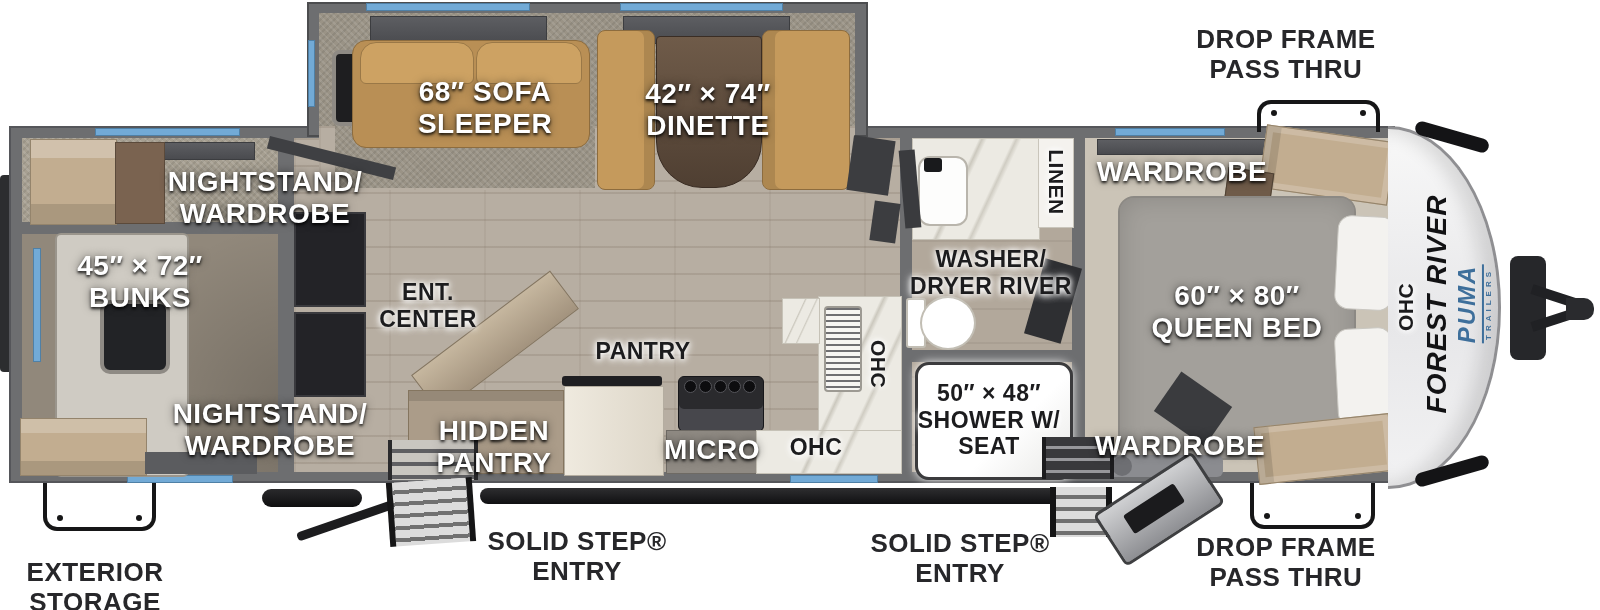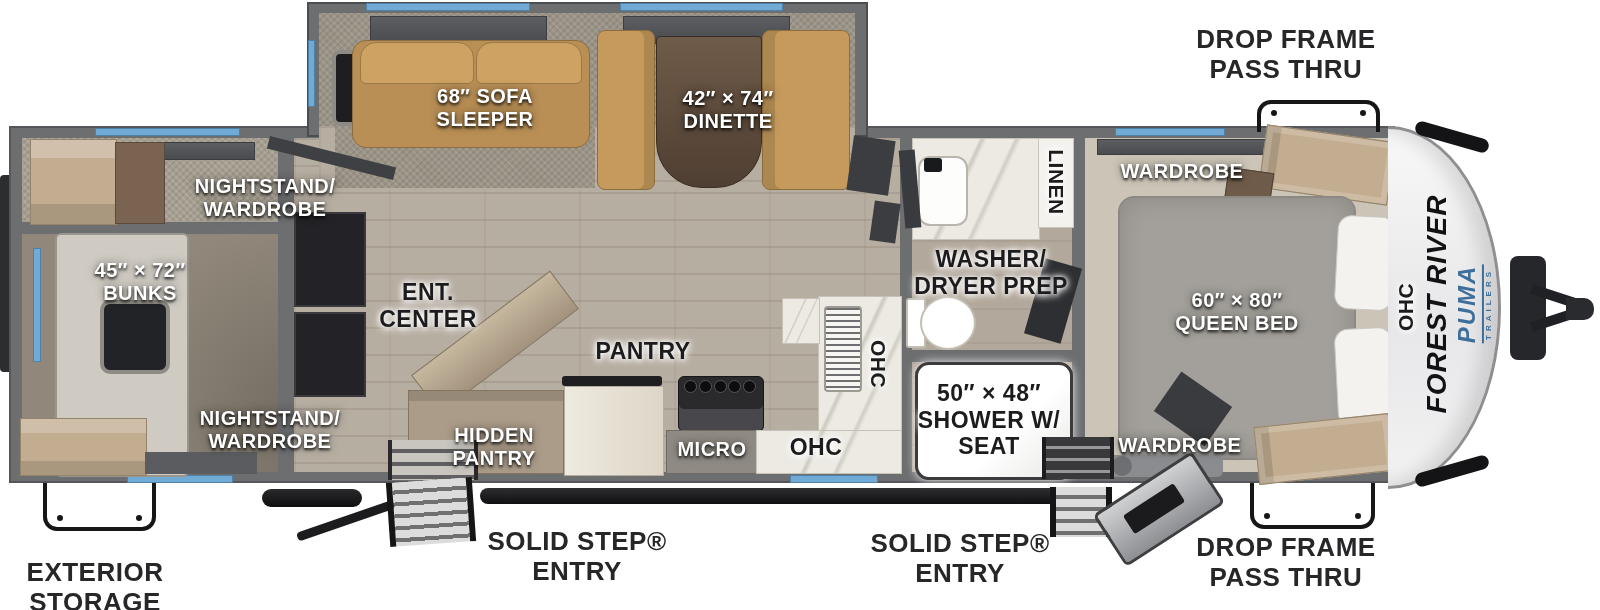--- a/index.html
+++ b/index.html
@@ -2,21 +2,21 @@
 <html><head>
 <meta charset="utf-8">
 <style>
   html,body{margin:0;padding:0;background:#fff;}
   #stage{position:relative;width:1600px;height:610px;background:#fff;overflow:hidden;
          font-family:"Liberation Sans","DejaVu Sans",sans-serif;}
   .abs{position:absolute;}
   
   .lbl{position:absolute;transform:translate(-50%,-50%);font-weight:bold;text-align:center;
        white-space:pre-line;line-height:1.16;letter-spacing:.5px;}
-  .lw{color:#fff;font-size:20px;text-shadow:0 2px 3px rgba(0,0,0,.85),0 0 8px rgba(0,0,0,.5);}
+  .lw{color:#fff;font-size:28px;text-shadow:0 2px 3px rgba(0,0,0,.85),0 0 8px rgba(0,0,0,.5);}
   .lb{color:#1c1c1e;font-size:23px;text-shadow:0 0 5px rgba(255,255,255,.95),0 0 10px rgba(255,255,255,.9),0 2px 7px rgba(255,255,255,.85);}
   .le{color:#27272a;font-size:26px;letter-spacing:.5px;}
   .sm{font-size:21px;}
   .vdown{transform:translate(-50%,-50%) rotate(90deg);}
   .vup{transform:translate(-50%,-50%) rotate(-90deg);}
   
   .wall{background:#6d6e70;}
   .win{background:#72aad6;box-shadow:inset 0 0 0 1px #4f80a6;}
   .wood{background-color:#b7aea2;
         background-image:repeating-linear-gradient(180deg,rgba(115,100,85,.20) 0 2px,transparent 2px 27px),
@@ -177,32 +177,32 @@
   </div>
 
   <div class="lbl lw" style="left:265px;top:198px;">NIGHTSTAND/
 WARDROBE</div>
   <div class="lbl lw" style="left:270px;top:430px;">NIGHTSTAND/
 WARDROBE</div>
   <div class="lbl lw" style="left:140px;top:282px;">45″ × 72″
 BUNKS</div>
   <div class="lbl lw" style="left:485px;top:108px;">68″ SOFA
 SLEEPER</div>
-  <div class="lbl lw" style="left:728px;top:110px;">42″ × 74″
+  <div class="lbl lw" style="left:708px;top:110px;">42″ × 74″
 DINETTE</div>
   <div class="lbl lw" style="left:494px;top:447px;">HIDDEN
 PANTRY</div>
   <div class="lbl lb" style="left:428px;top:306px;">ENT.
 CENTER</div>
   <div class="lbl lb" style="left:643px;top:351px;">PANTRY</div>
   <div class="lbl lw" style="left:712px;top:450px;">MICRO</div>
   <div class="lbl lb" style="left:816px;top:447px;">OHC</div>
   <div class="lbl lb sm vdown" style="left:878px;top:364px;">OHC</div>
   <div class="lbl lb" style="left:991px;top:273px;">WASHER/
-DRYER PREP</div>
+DRYER RIVER</div>
   <div class="lbl lb sm vdown" style="left:1056px;top:182px;">LINEN</div>
   <div class="lbl lb" style="left:989px;top:420px;">50″ × 48″
 SHOWER W/
 SEAT</div>
   <div class="lbl lw" style="left:1182px;top:172px;">WARDROBE</div>
   <div class="lbl lw" style="left:1180px;top:446px;">WARDROBE</div>
   <div class="lbl lw" style="left:1237px;top:312px;">60″ × 80″
 QUEEN BED</div>
   <div class="lbl lb sm vup" style="left:1406px;top:307px;">OHC</div>
 

